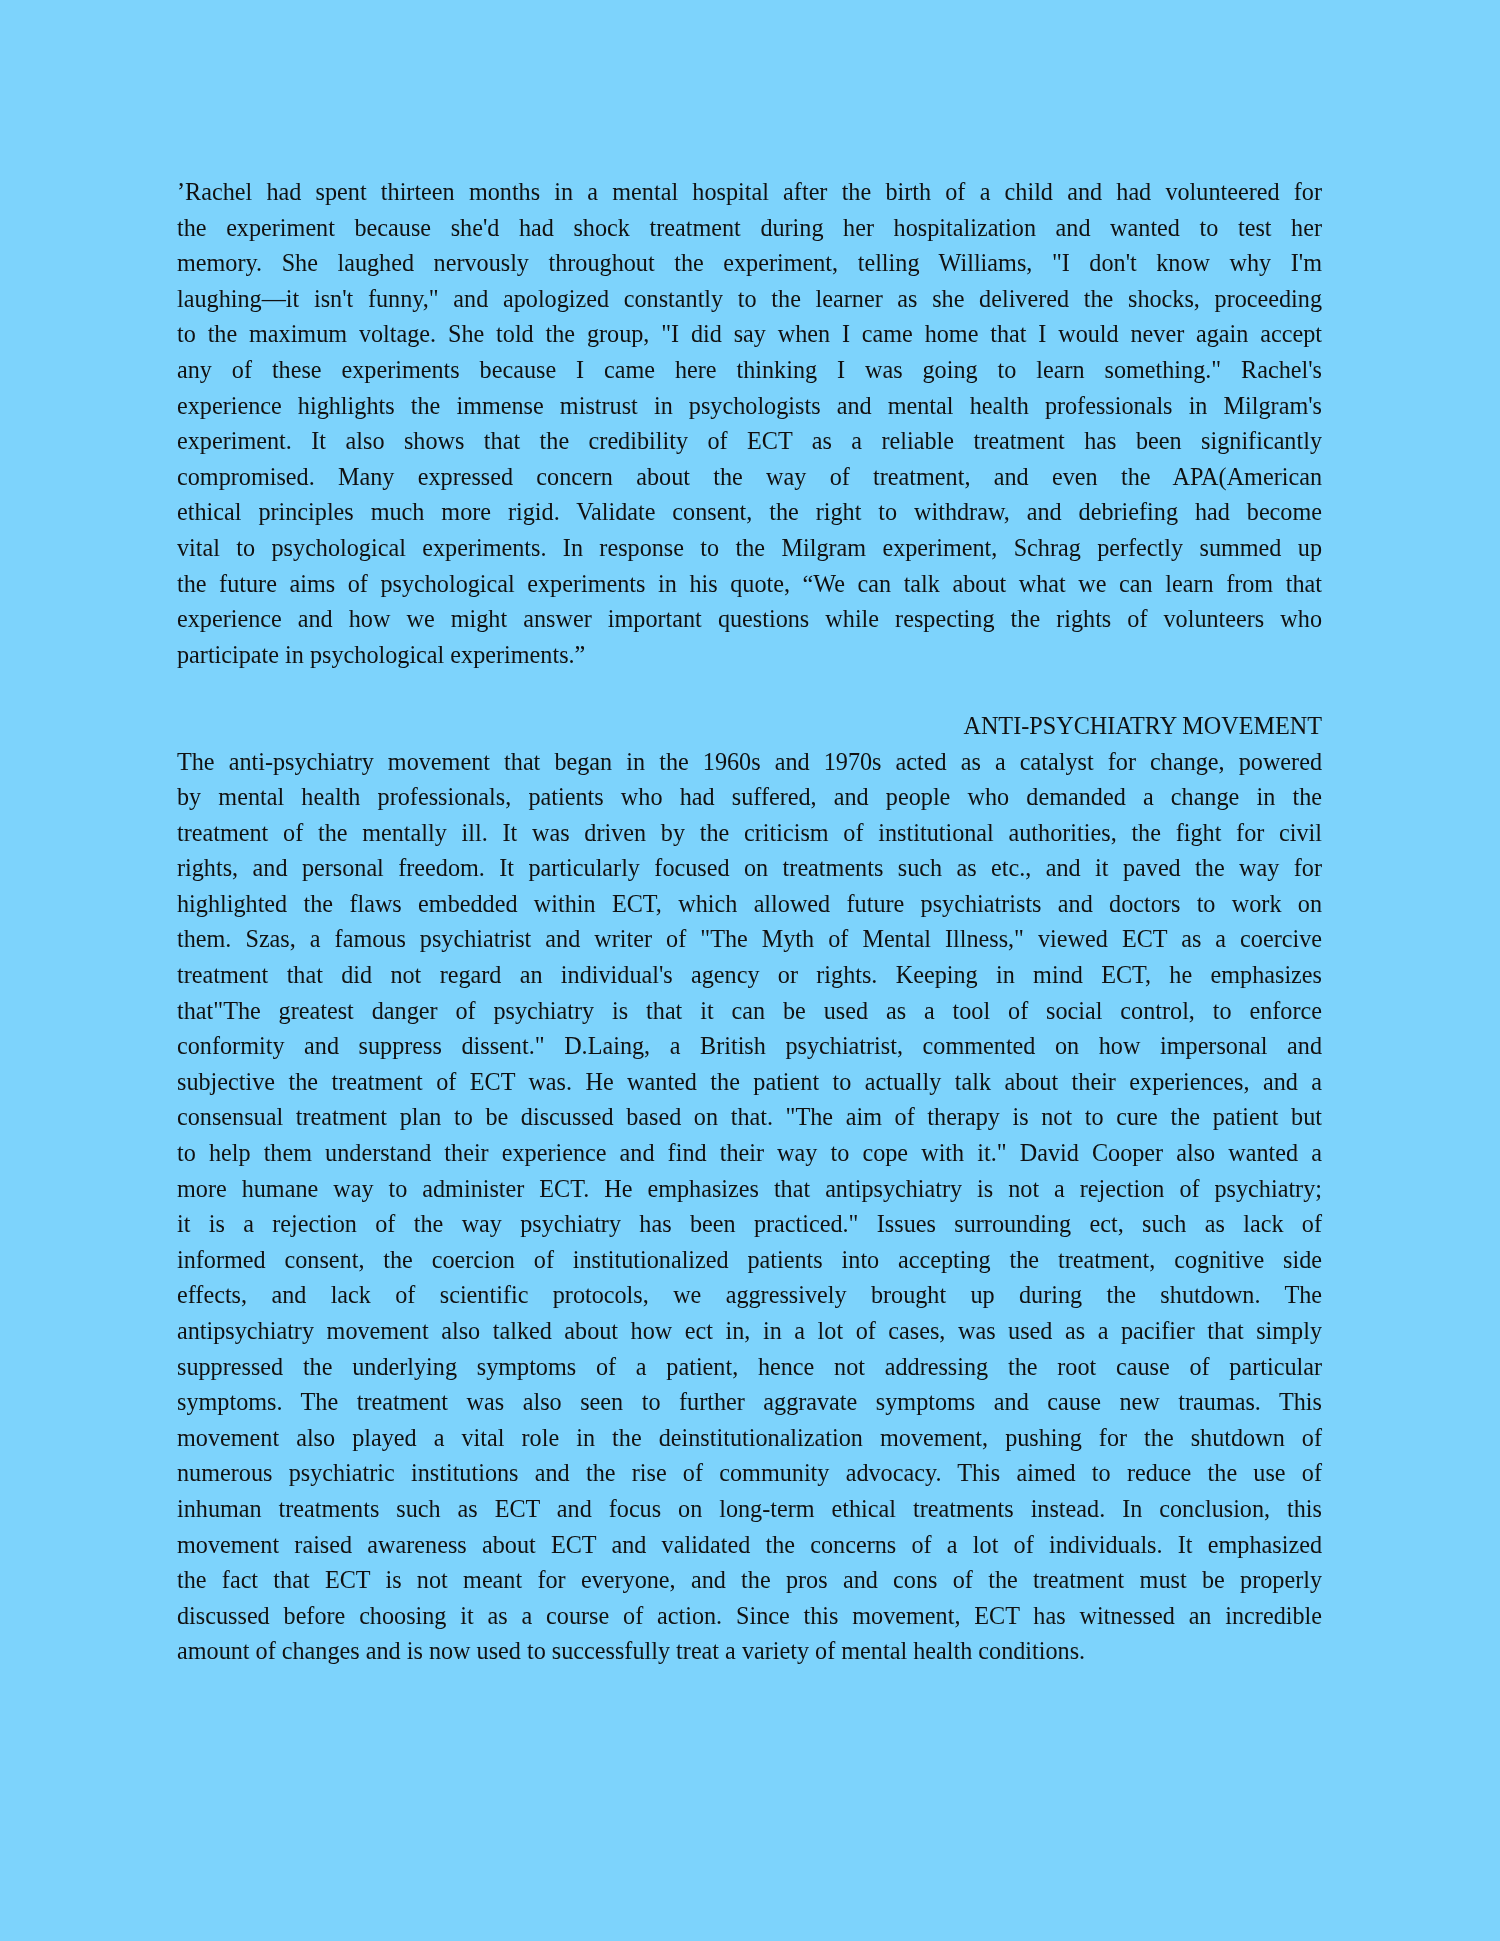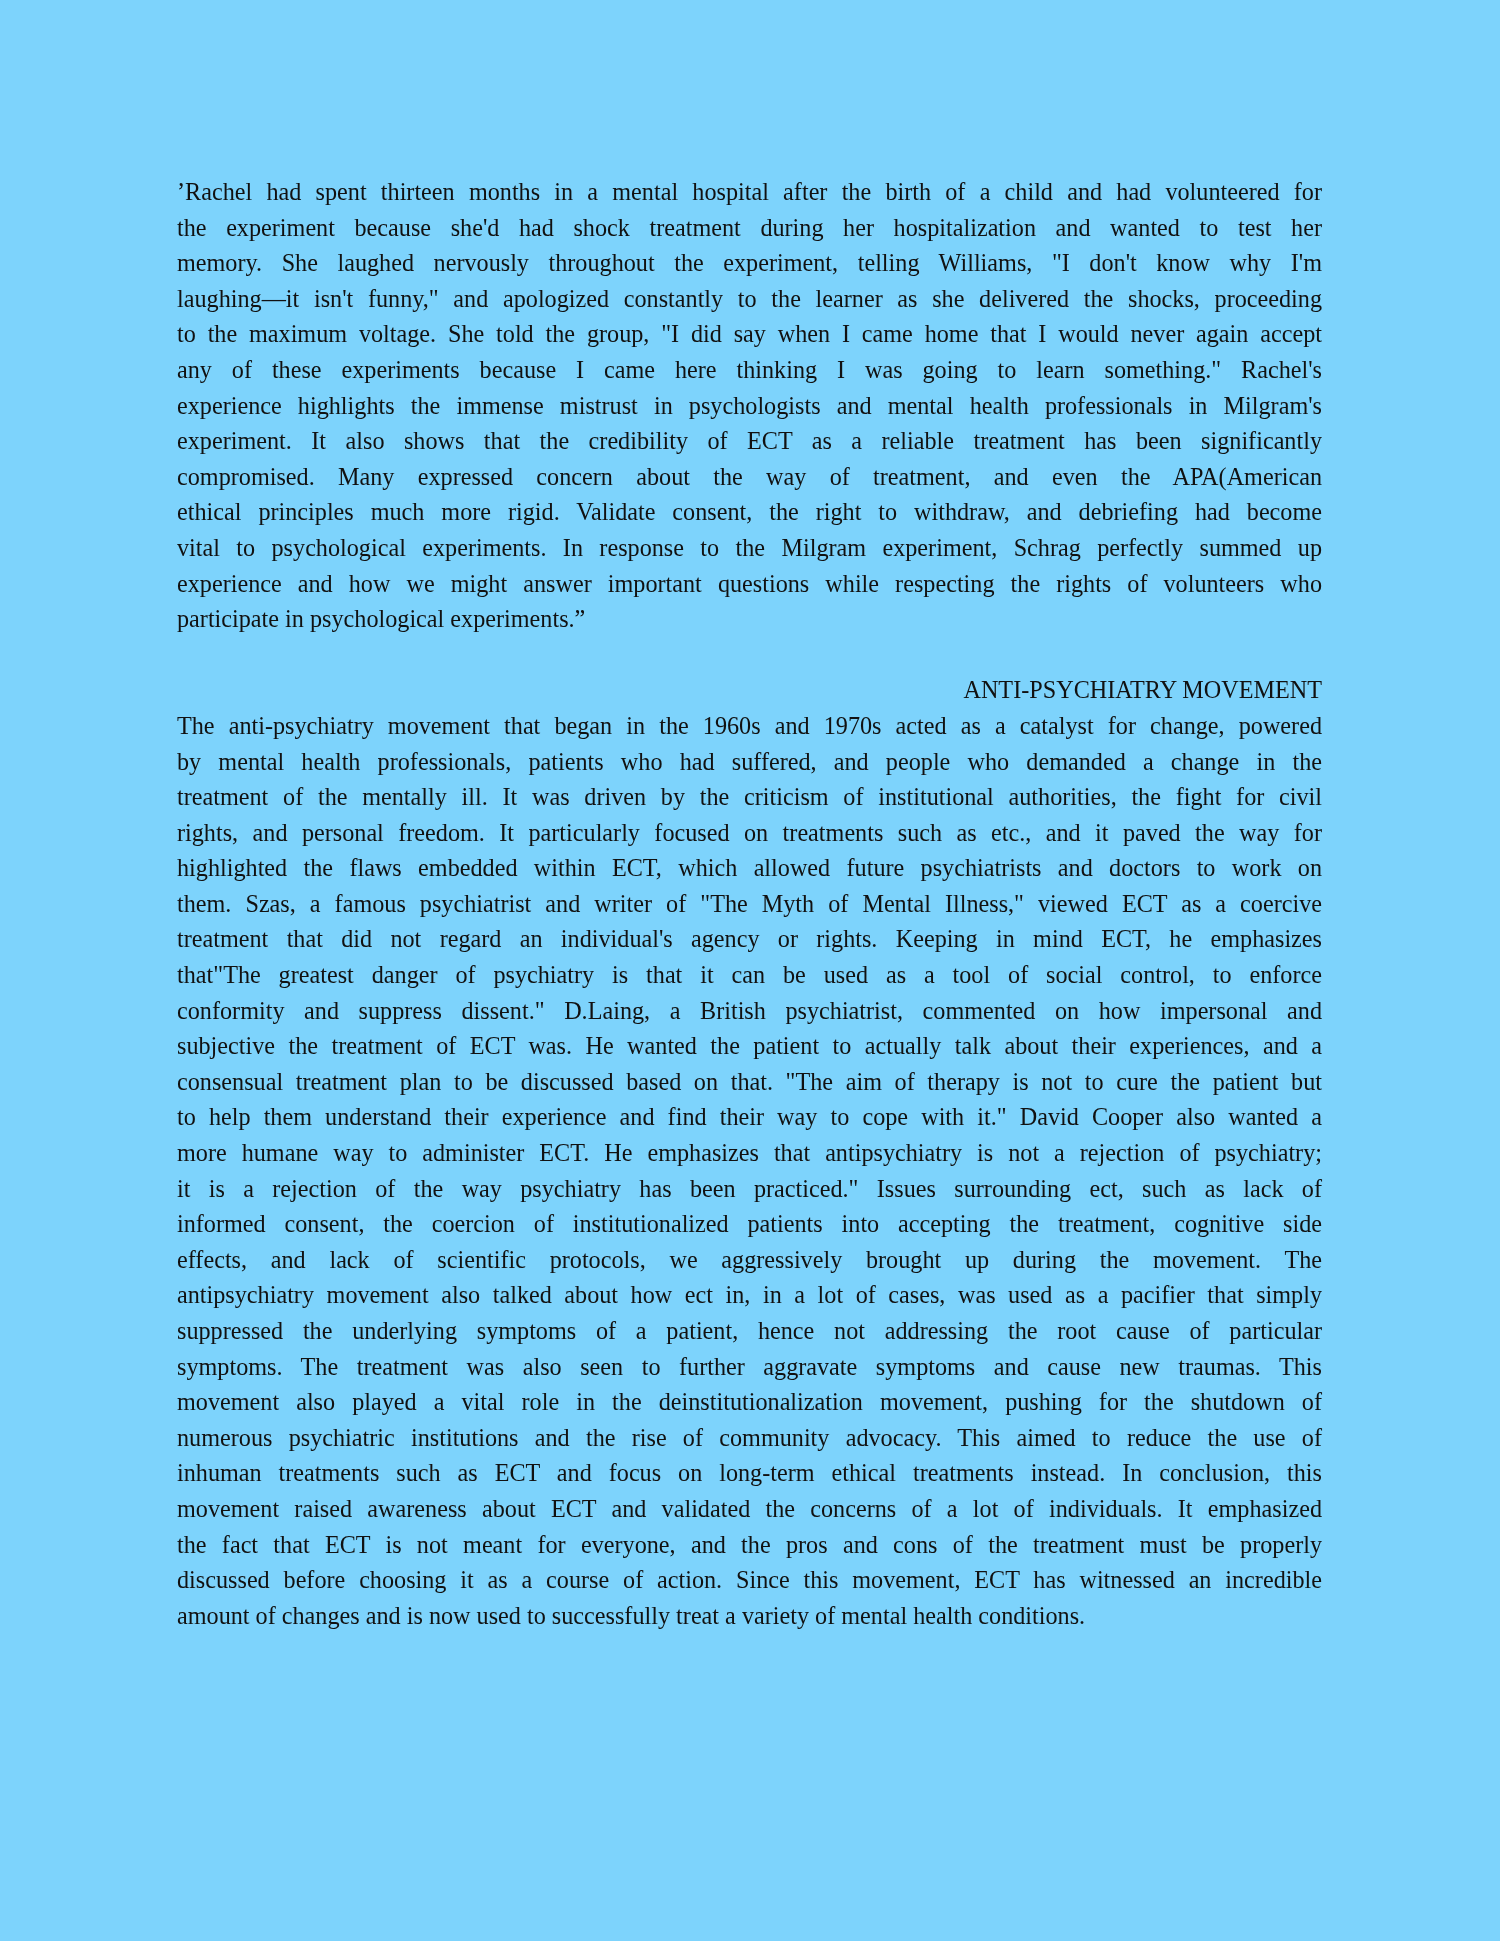--- a/index.html
+++ b/index.html
@@ -65,20 +65,21 @@
       <span class="line">the experiment because she'd had shock treatment during her hospitalization and wanted to test her</span>
       <span class="line">memory. She laughed nervously throughout the experiment, telling Williams, "I don't know why I'm</span>
       <span class="line">laughing—it isn't funny," and apologized constantly to the learner as she delivered the shocks, proceeding</span>
       <span class="line">to the maximum voltage. She told the group, "I did say when I came home that I would never again accept</span>
       <span class="line">any of these experiments because I came here thinking I was going to learn something." Rachel's</span>
       <span class="line">experience highlights the immense mistrust in psychologists and mental health professionals in Milgram's</span>
       <span class="line">experiment. It also shows that the credibility of ECT as a reliable treatment has been significantly</span>
       <span class="line">compromised. Many expressed concern about the way of treatment, and even the APA(American</span>
       <span class="line">ethical principles much more rigid. Validate consent, the right to withdraw, and debriefing had become</span>
       <span class="line">vital to psychological experiments. In response to the Milgram experiment, Schrag perfectly summed up</span>
+      <span class="line">the future aims of psychological experiments in his quote, “We can talk about what we can learn from that</span>
       <span class="line">experience and how we might answer important questions while respecting the rights of volunteers who</span>
       <span class="line last">participate in psychological experiments.”</span>
     </div>
 
     <span class="gap"></span>
 
     <span class="heading">ANTI-PSYCHIATRY MOVEMENT</span>
 
     <div>
       <span class="line">The anti-psychiatry movement that began in the 1960s and 1970s acted as a catalyst for change, powered</span>
@@ -89,21 +90,21 @@
       <span class="line">them. Szas, a famous psychiatrist and writer of "The Myth of Mental Illness," viewed ECT as a coercive</span>
       <span class="line">treatment that did not regard an individual's agency or rights. Keeping in mind ECT, he emphasizes</span>
       <span class="line">that"The greatest danger of psychiatry is that it can be used as a tool of social control, to enforce</span>
       <span class="line">conformity and suppress dissent." D.Laing, a British psychiatrist, commented on how impersonal and</span>
       <span class="line">subjective the treatment of ECT was. He wanted the patient to actually talk about their experiences, and a</span>
       <span class="line">consensual treatment plan to be discussed based on that. "The aim of therapy is not to cure the patient but</span>
       <span class="line">to help them understand their experience and find their way to cope with it." David Cooper also wanted a</span>
       <span class="line">more humane way to administer ECT. He emphasizes that antipsychiatry is not a rejection of psychiatry;</span>
       <span class="line">it is a rejection of the way psychiatry has been practiced." Issues surrounding ect, such as lack of</span>
       <span class="line">informed consent, the coercion of institutionalized patients into accepting the treatment, cognitive side</span>
-      <span class="line">effects, and lack of scientific protocols, we aggressively brought up during the movement. The</span>
+      <span class="line">effects, and lack of scientific protocols, we aggressively brought up during the shutdown. The</span>
       <span class="line">antipsychiatry movement also talked about how ect in, in a lot of cases, was used as a pacifier that simply</span>
       <span class="line">suppressed the underlying symptoms of a patient, hence not addressing the root cause of particular</span>
       <span class="line">symptoms. The treatment was also seen to further aggravate symptoms and cause new traumas. This</span>
       <span class="line">movement also played a vital role in the deinstitutionalization movement, pushing for the shutdown of</span>
       <span class="line">numerous psychiatric institutions and the rise of community advocacy. This aimed to reduce the use of</span>
       <span class="line">inhuman treatments such as ECT and focus on long-term ethical treatments instead. In conclusion, this</span>
       <span class="line">movement raised awareness about ECT and validated the concerns of a lot of individuals. It emphasized</span>
       <span class="line">the fact that ECT is not meant for everyone, and the pros and cons of the treatment must be properly</span>
       <span class="line">discussed before choosing it as a course of action. Since this movement, ECT has witnessed an incredible</span>
       <span class="line last">amount of changes and is now used to successfully treat a variety of mental health conditions.</span>

